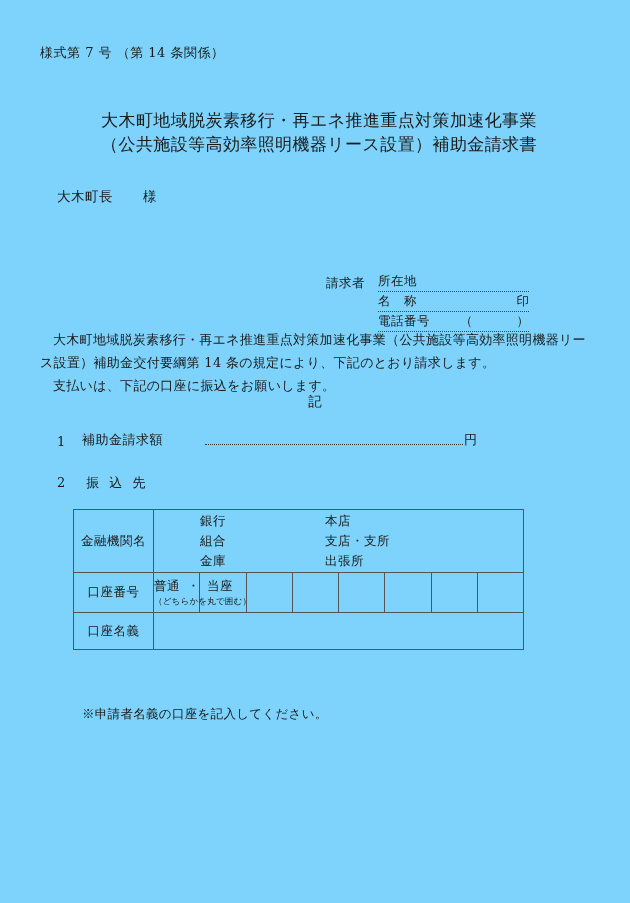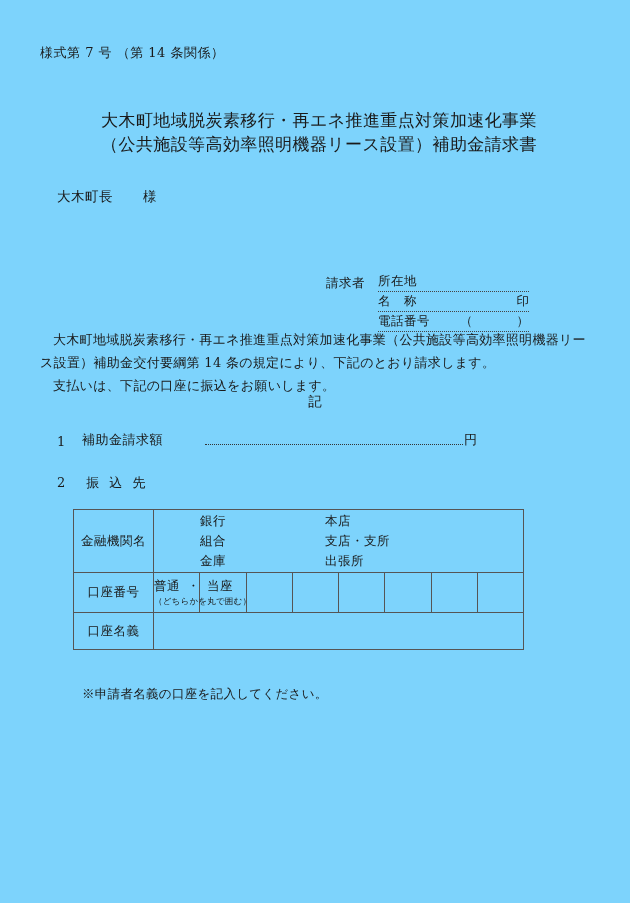--- a/index.html
+++ b/index.html
@@ -216,21 +216,21 @@
     line-height: 14px;
     letter-spacing: 0.2px;
     white-space: nowrap;
   }
   .digit-cell { width: 37px; }
 
   
   .footnote {
     position: absolute;
     left: 82px;
-    top: 686px;
+    top: 706px;
     font-size: 12.5px;
     letter-spacing: 0.3px;
     white-space: nowrap;
   }
 </style>
 </head>
 <body>
 
 <div class="page">
 

